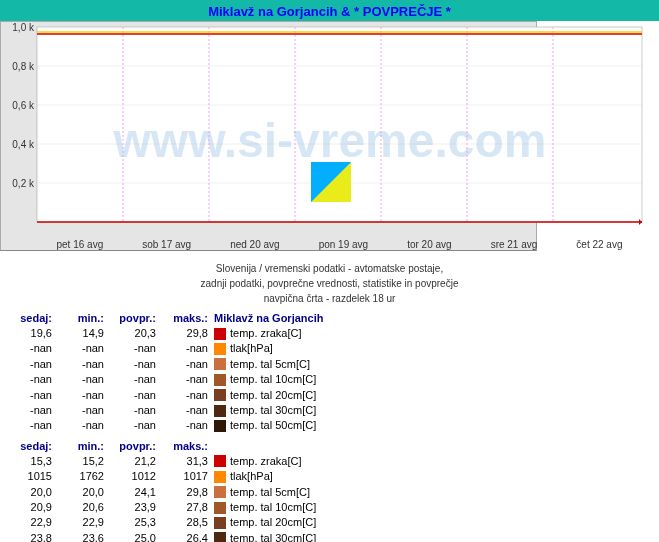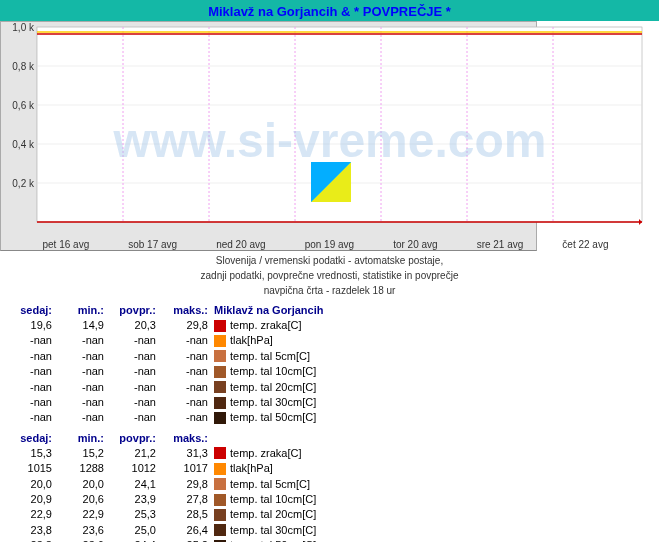--- a/index.html
+++ b/index.html
@@ -115,32 +115,32 @@
     <polygon points="641,200 638,197 638,203" fill="#cc0000"></polygon>
     <line x1="36" y1="200" x2="641" y2="200" stroke="#cc0000" stroke-width="1.5"></line>
 
     <rect x="310" y="140" width="40" height="40" fill="#00ccff" opacity="0.85"></rect>
     <polygon points="310,180 350,140 350,180" fill="#ffee00" opacity="0.9"></polygon>
     <polygon points="310,140 350,140 310,180" fill="#00aaff" opacity="0.9"></polygon>
 
     <text x="329" y="135" text-anchor="middle" font-size="48" font-weight="bold" fill="rgba(150,190,230,0.38)" font-family="Arial">www.si-vreme.com</text>
   </svg>
 
-  <div style="position:absolute; bottom:0; left:22px; width:605px; display:flex; justify-content:space-around; font-size:10px; color:#333;">
+  <div style="position:absolute; bottom:0; left:36px; width:605px; display:flex; justify-content:space-around; font-size:10px; color:#333;">
     <span>pet 16 avg</span>
     <span>sob 17 avg</span>
     <span>ned 20 avg</span>
     <span>pon 19 avg</span>
     <span>tor 20 avg</span>
     <span>sre 21 avg</span>
     <span>čet 22 avg</span>
   </div>
 </div>
 
-<div style="text-align:center; font-size:10px; color:#333; line-height:1.5; padding: 2px 17px;">
+<div style="text-align:center; font-size:10px; color:#333; line-height:1.5; padding: 2px 17px; margin-top: 8px;">
   <div>Slovenija / vremenski podatki - avtomatske postaje,</div>
   <div>zadnji podatki, povprečne vrednosti, statistike in povprečje</div>
   <div>navpična črta - razdelek 18 ur</div>
 </div>
 
 <div id="data-tables">
 
   <div class="data-table">
     <div class="table-header-row">
       <div class="col-sedaj">sedaj:</div>
@@ -236,21 +236,21 @@
         <div class="col-min">15,2</div>
         <div class="col-povpr">21,2</div>
         <div class="col-maks">31,3</div>
         <div class="col-label">
           <span class="color-box" style="background:#cc0000;"></span>
           <span>temp. zraka[C]</span>
         </div>
       </div>
         <div class="data-row">
         <div class="col-sedaj">1015</div>
-        <div class="col-min">1288</div>
+        <div class="col-min">1762</div>
         <div class="col-povpr">1012</div>
         <div class="col-maks">1017</div>
         <div class="col-label">
           <span class="color-box" style="background:#ff8800;"></span>
           <span>tlak[hPa]</span>
         </div>
       </div>
         <div class="data-row">
         <div class="col-sedaj">20,0</div>
         <div class="col-min">20,0</div>

